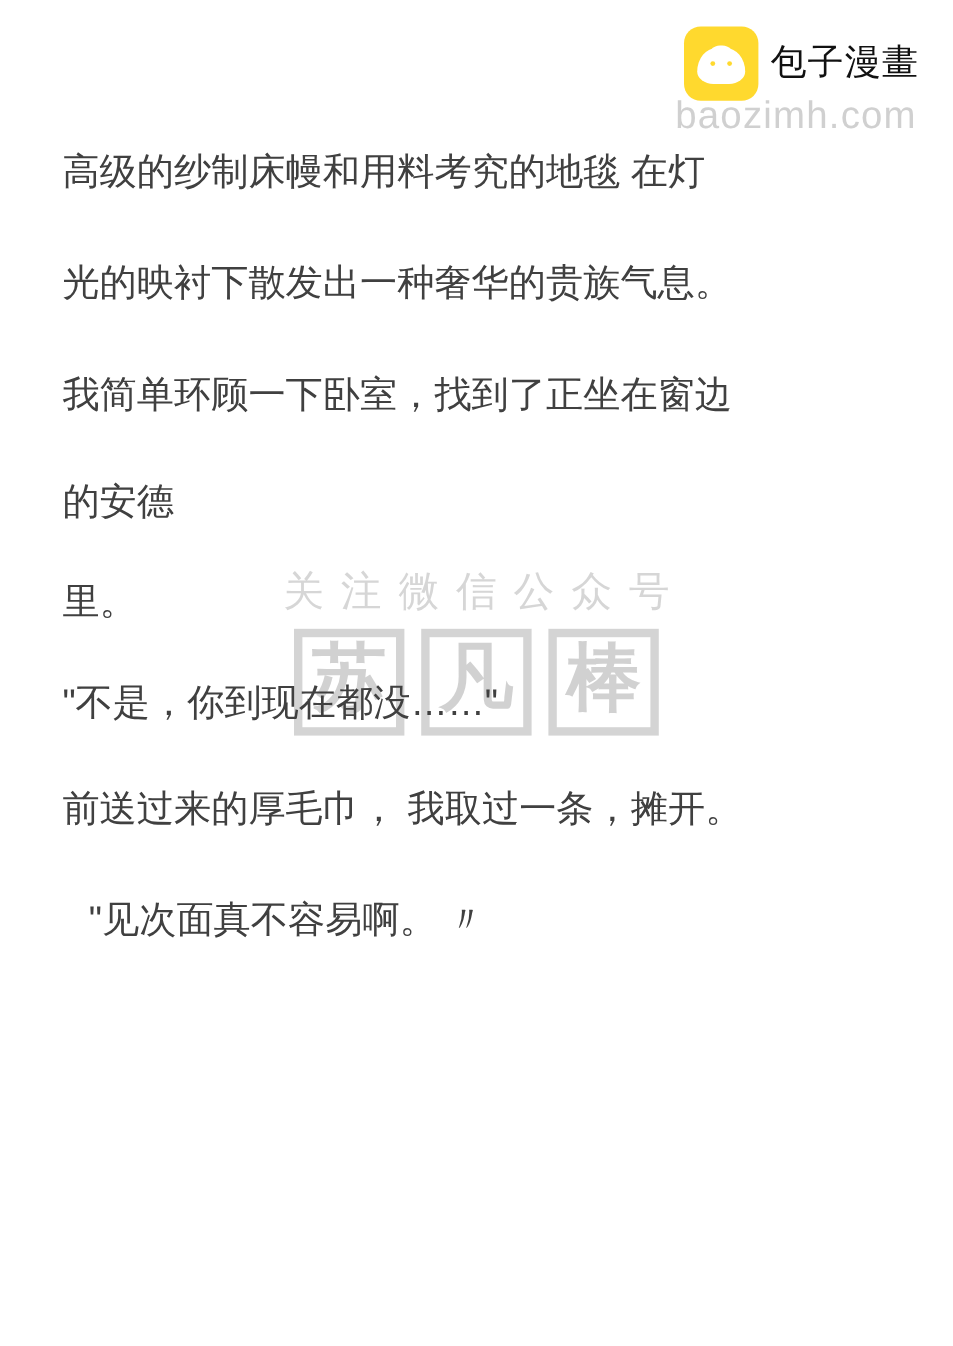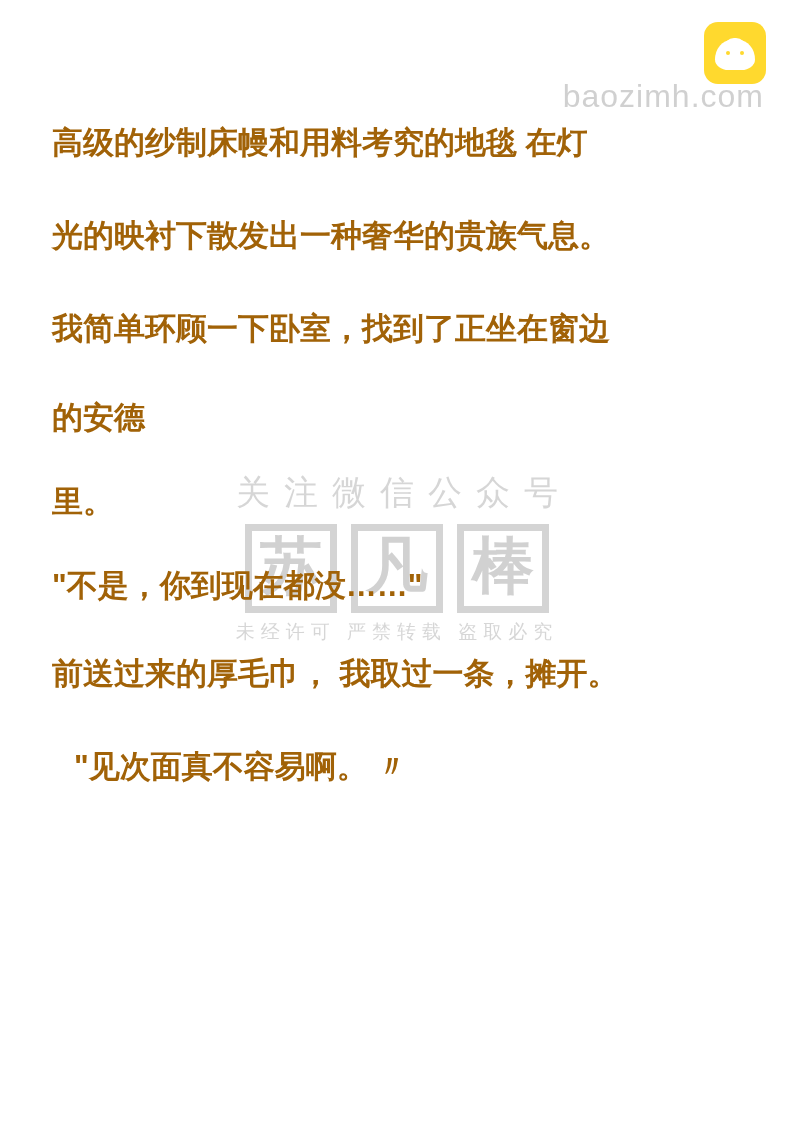--- a/index.html
+++ b/index.html
@@ -125,53 +125,52 @@
   }
 
   
   .page-text {
     position: absolute;
     left: 52px;
     right: 52px;
     top: 96px;
     z-index: 6;
     font-size: 31px;
-    color: #a16207;
+    color: #404040;
     line-height: 1.0;
-    font-weight: bold;
   }
   .line {
     height: 93px;
     display: flex;
     align-items: center;
     white-space: pre;
   }
   .line.tight { height: 84px; }
   .line.indent { padding-left: 22px; }
 </style>
 </head>
 <body>
 
 <div class="brand">
   <div class="brand-mark">
     <div class="pleat"></div>
     <div class="bun"></div>
   </div>
+  <div class="brand-text">包子漫畫</div>
 </div>
 
 <div class="site-watermark">baozimh.com</div>
 
 <div class="watermark">
   <div class="wm-top">关注微信公众号</div>
   <div class="wm-mid">
     <div class="wm-box">苏</div>
     <div class="wm-box">凡</div>
     <div class="wm-box">棒</div>
   </div>
-  <div class="wm-bot">未经许可 严禁转载 盗取必究</div>
 </div>
 
 <div class="page-text">
   <div class="line">高级的纱制床幔和用料考究的地毯 在灯</div>
   <div class="line">光的映衬下散发出一种奢华的贵族气息。</div>
   <div class="line">我简单环顾一下卧室，找到了正坐在窗边</div>
   <div class="line tight">的安德</div>
   <div class="line tight">里。</div>
   <div class="line tight">"不是，你到现在都没……"</div>
   <div class="line">前送过来的厚毛巾， 我取过一条，摊开。</div>

